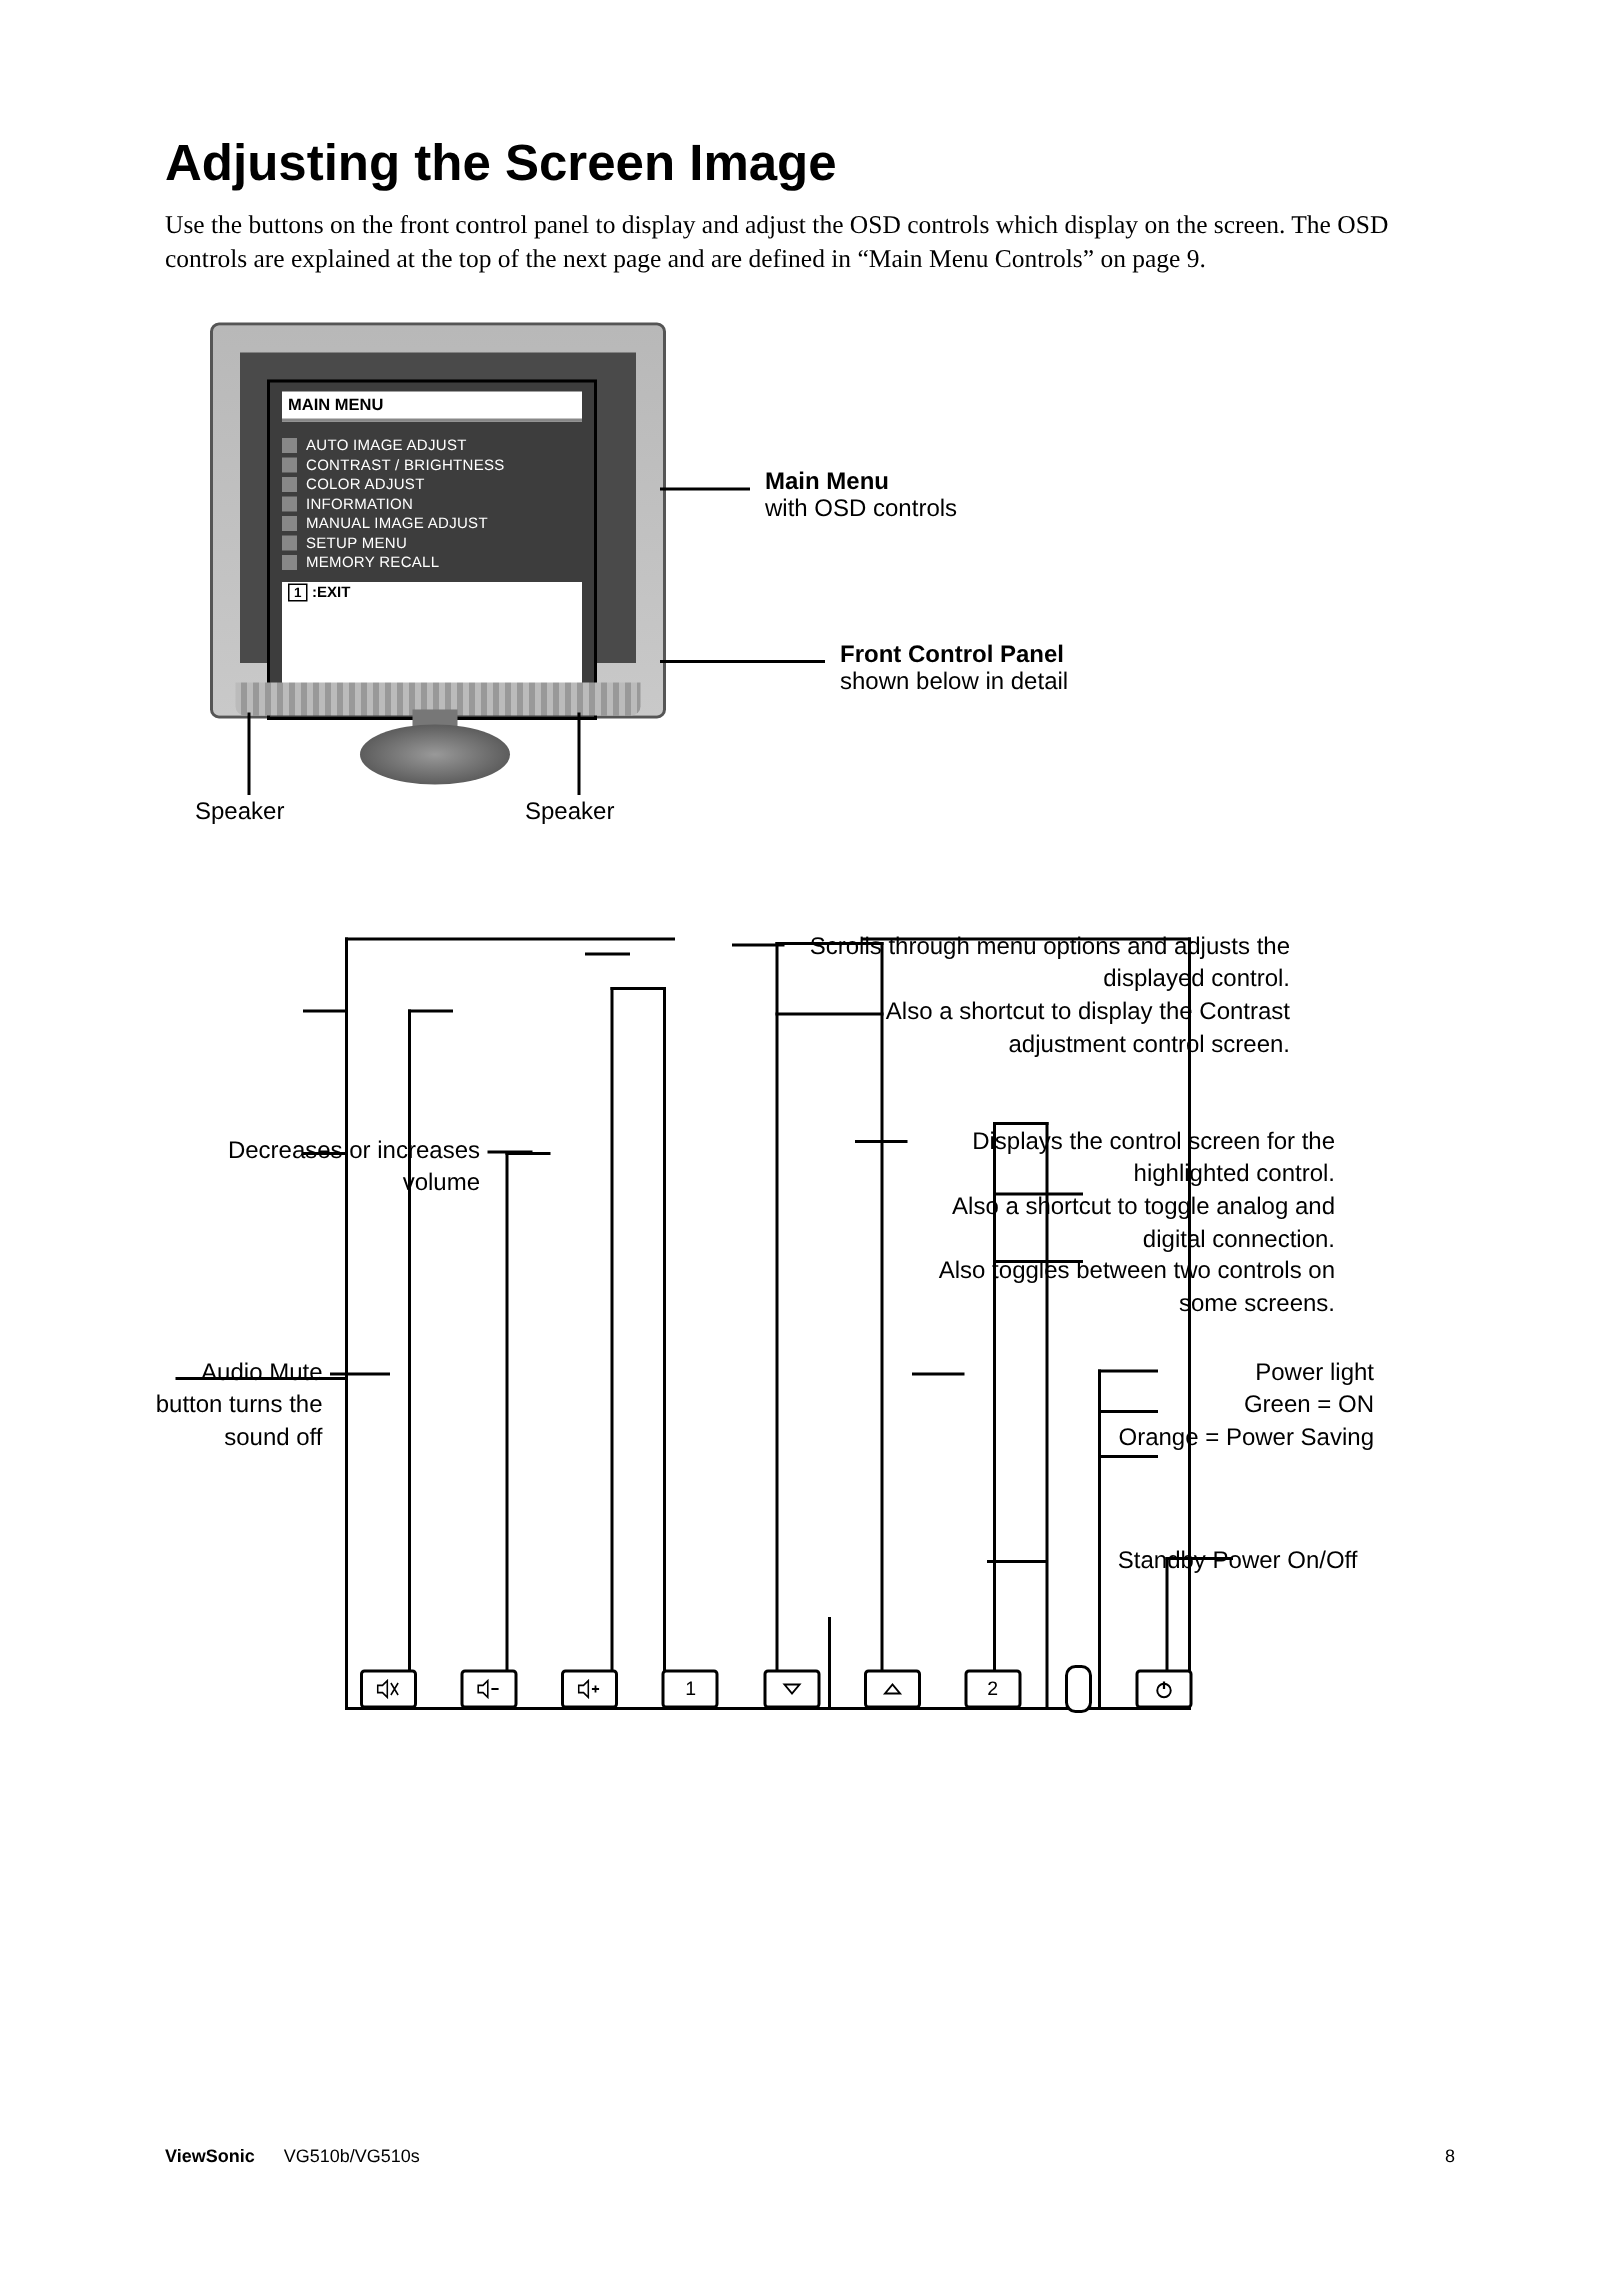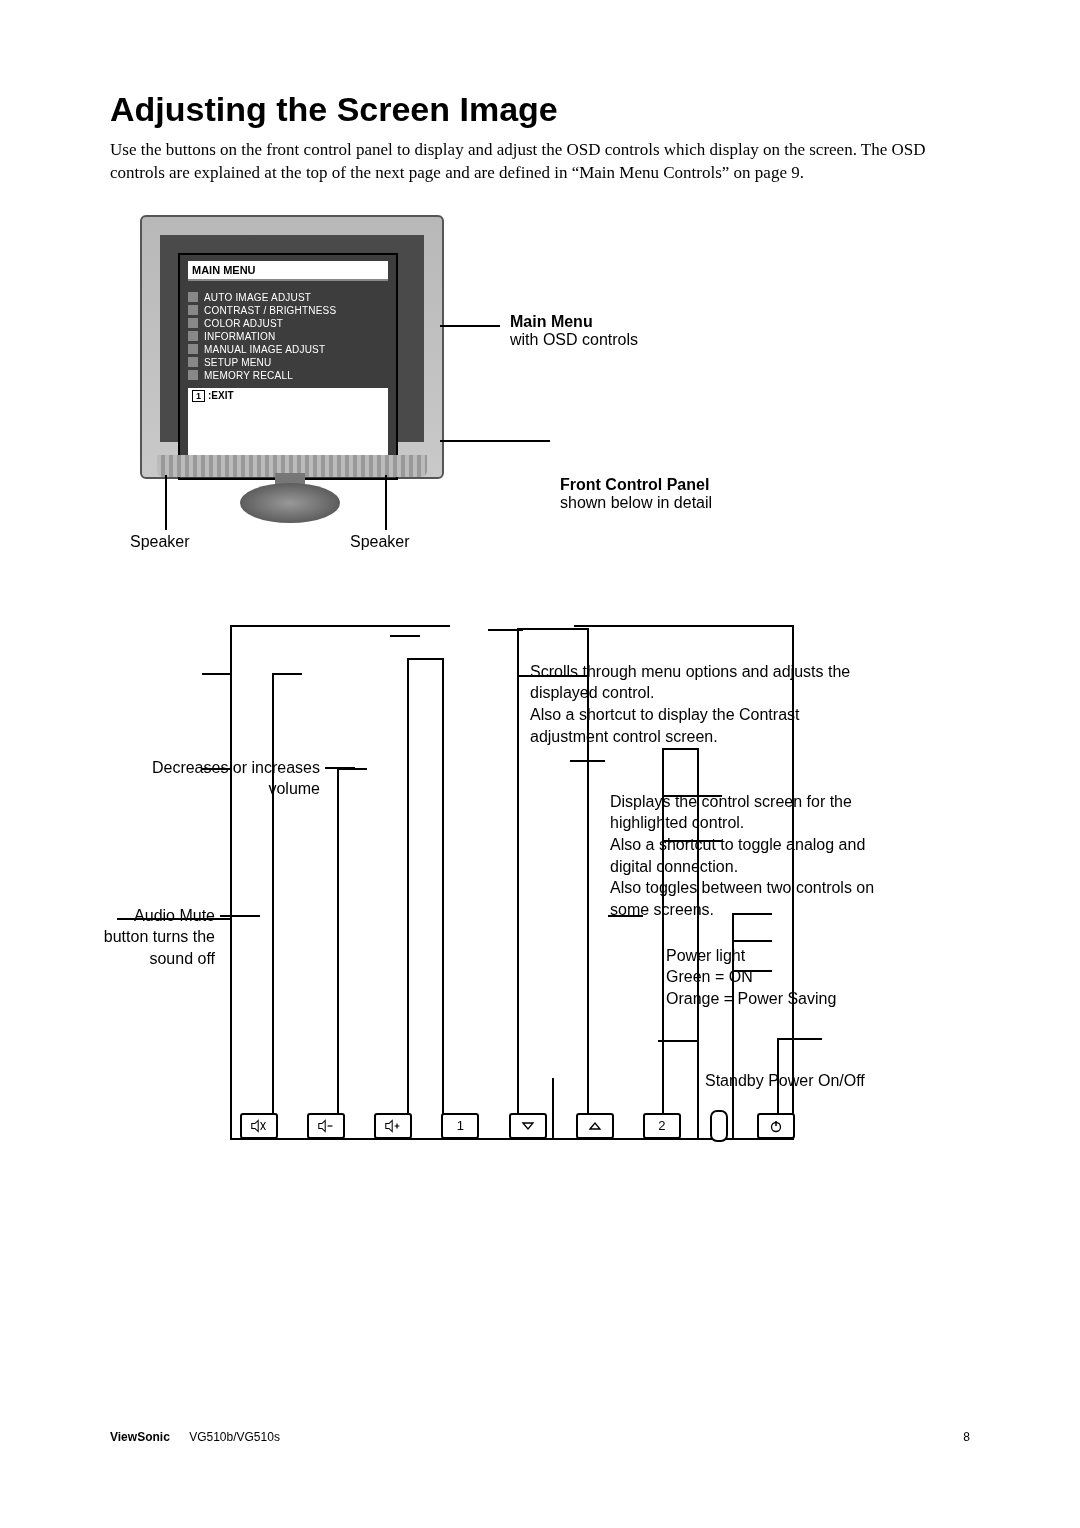--- a/index.html
+++ b/index.html
@@ -143,21 +143,21 @@
     display: flex; align-items: center; justify-content: center;
     font-size: 13px;
     font-family: Arial, sans-serif;
     background: #fff;
   }
   .btn.pill { width: 14px; height: 28px; border-radius: 7px; }
   .btn svg { width: 16px; height: 14px; }
 
   
   .call { position: absolute; font-size: 16px; line-height: 1.35; }
-  .call.r { text-align: left; margin-top: 40px; }
+  .call.r { text-align: right; }
   .call.l { text-align: right; }
 
   
   .lead { position: absolute; height: 2px; background:#000; }
 
   
   .footer {
     position: absolute;
     left: 110px; right: 110px;
     top: 1430px;
@@ -204,21 +204,21 @@
         <div class="base"></div>
     </div>
 
     <div class="mm-line" style="left:330px; top:110px; width:60px;"></div>
     <div class="rlabel" style="left:400px; top:98px;">
       <div class="hdr">Main Menu</div>
       <div>with OSD controls</div>
     </div>
 
     <div class="mm-line" style="left:330px; top:225px; width:110px;"></div>
-    <div class="rlabel" style="left:450px; top:213px;margin-top:48px;">
+    <div class="rlabel" style="left:450px; top:213px;">
       <div class="hdr">Front Control Panel</div>
       <div>shown below in detail</div>
     </div>
 
     <div class="lead" style="left:55px; top:260px; width:2px; height:55px; background:#000;"></div>
     <div class="spk" style="left:20px; top:318px;">Speaker</div>
     <div class="lead" style="left:275px; top:260px; width:2px; height:55px; background:#000;"></div>
     <div class="spk" style="left:240px; top:318px;">Speaker</div>
 
     <div class="panel-outline">

